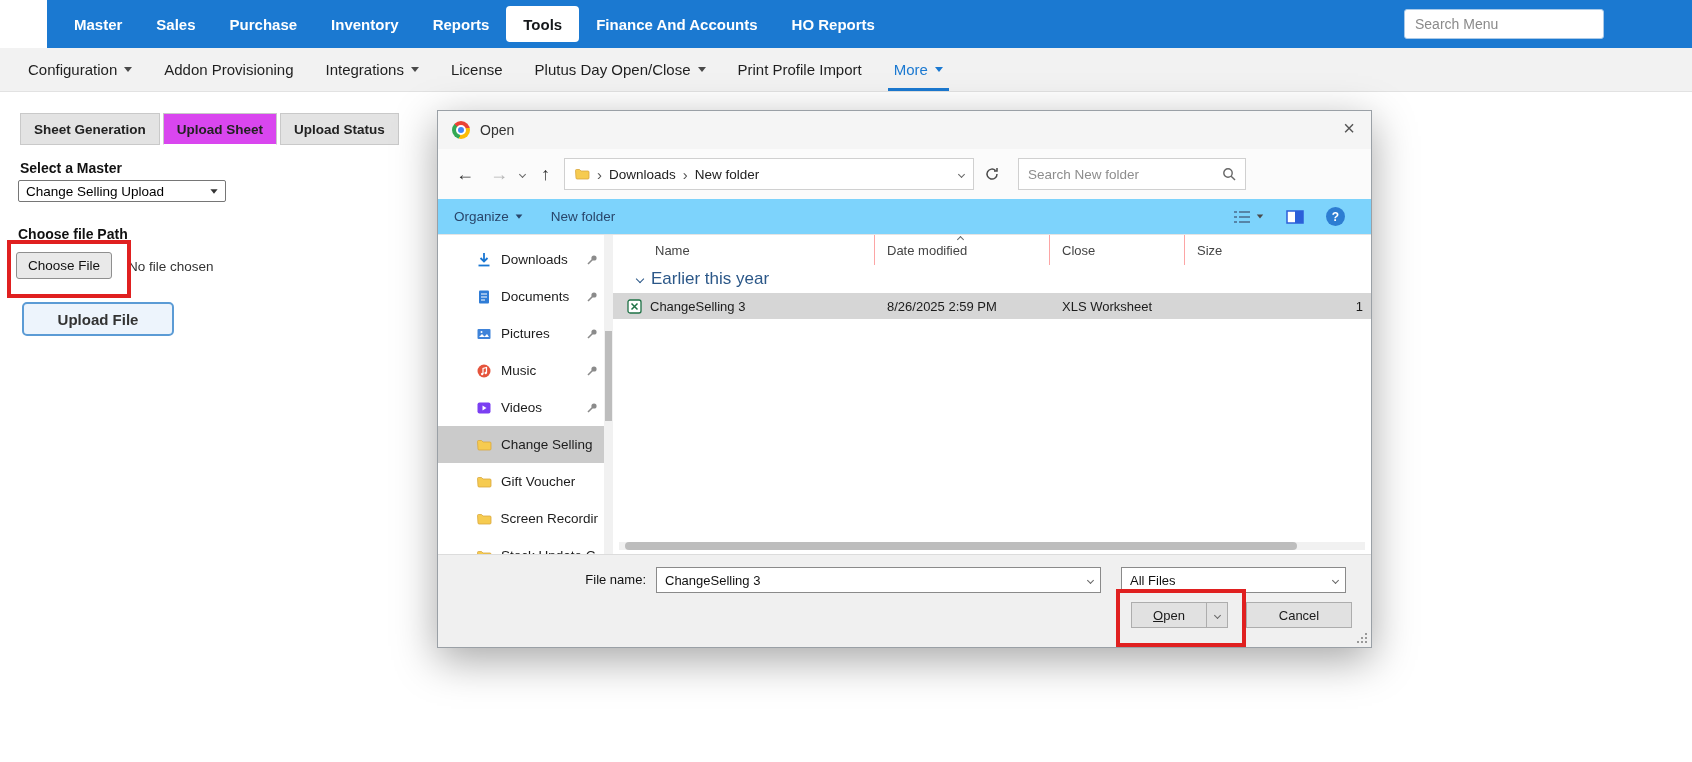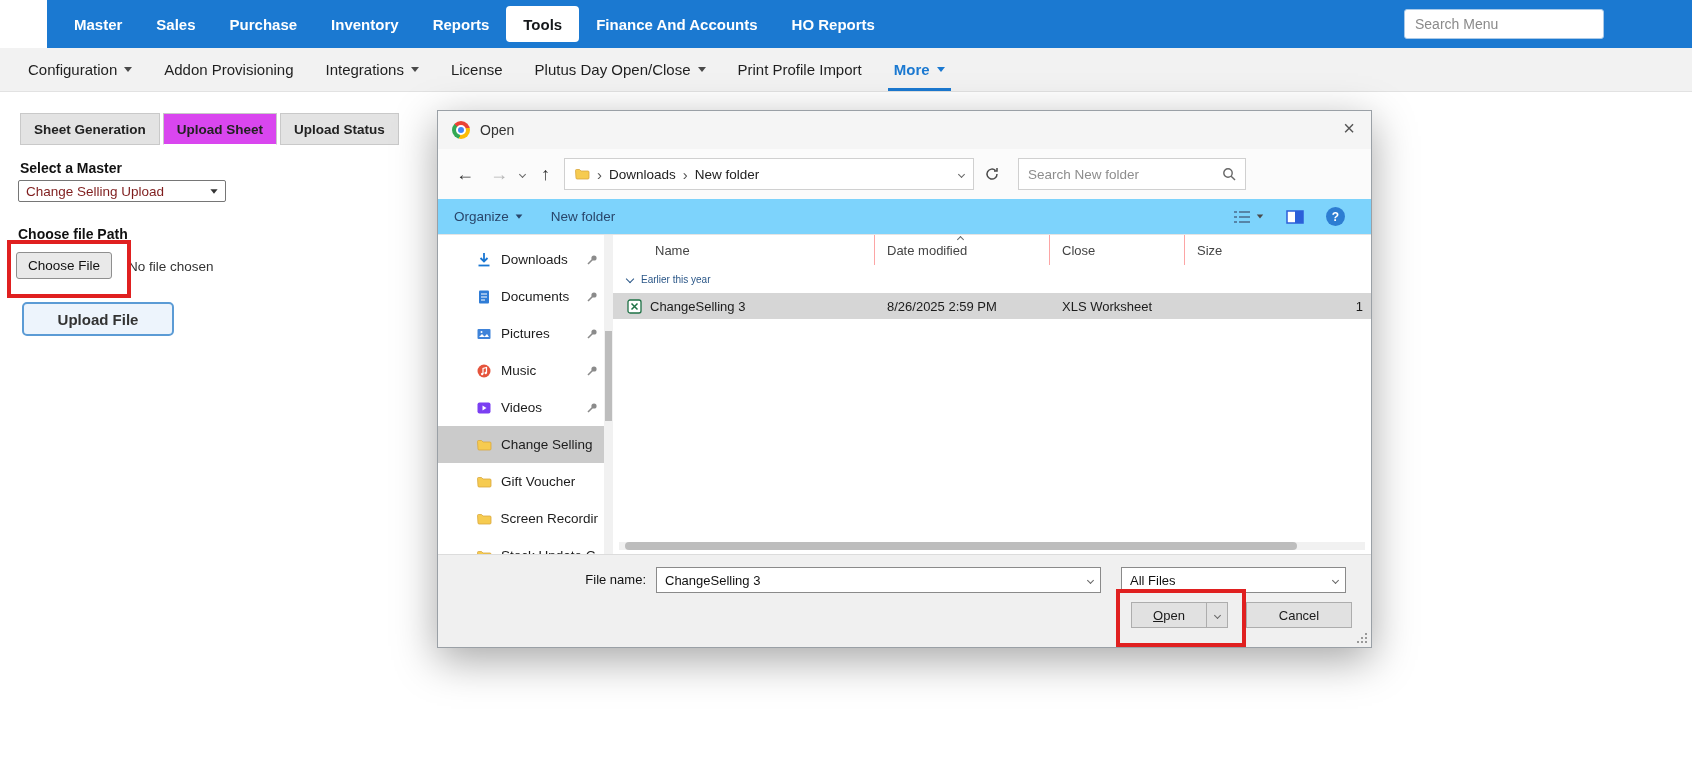--- a/index.html
+++ b/index.html
@@ -9,31 +9,31 @@
   
   .topnav { position: absolute; top: 0; left: 0; right: 0; height: 48px; background: #1b79d1; display: flex; align-items: center; padding: 0 10px; margin-left: 47px; }
   .tn-item { color: #fff; font-weight: bold; font-size: 15px; padding: 0 17px; height: 48px; display: flex; align-items: center; cursor: pointer; }
   .tn-item.active { background: #fff; color: #15181b; height: 36px; border-radius: 4px; }
   .tn-search { margin-left: auto; margin-right: 78px; width: 200px; height: 30px; border: 1px solid #a9c9e8; border-radius: 3px; padding: 0 10px; font-size: 14px; color: #333; font-family: "Liberation Sans", sans-serif; }
   .tn-search::placeholder { color: #8a8a8a; }
 
   
   .subnav { position: absolute; top: 48px; left: 0; right: 0; height: 44px; background: #f2f2f2; display: flex; align-items: center; padding-left: 12px; border-bottom: 1px solid #e2e2e2; }
   .sn-item { font-size: 15px; color: #1f1f1f; padding: 0 16px; height: 100%; display: flex; align-items: center; gap: 7px; position: relative; cursor: pointer; }
-  .sn-item.active { color: #1b79d1; font-weight: bold; }
+  .sn-item.active { color: #1b79d1; font-weight: normal; }
   .sn-item.active::after { content: ""; position: absolute; left: 10px; right: 10px; bottom: 0; height: 3px; background: #1b79d1; }
   .tri-down { width: 0; height: 0; border-left: 4px solid transparent; border-right: 4px solid transparent; border-top: 5px solid #4a4a4a; display: inline-block; }
   .sn-item.active .tri-down { border-top-color: #1b79d1; }
 
   
   .tabs { position: absolute; left: 20px; top: 113px; display: flex; }
   .tab { background: #e3e3e3; border: 1px solid #c9c9c9; padding: 0 13px; height: 32px; display: flex; align-items: center; font-size: 13.5px; font-weight: bold; color: #222; margin-right: 3px; cursor: pointer; }
   .tab.active { background: #d946ef; border-bottom-color: #fff; }
   .lbl { position: absolute; font-size: 14px; font-weight: bold; color: #111; }
-  .fake-select { position: absolute; left: 18px; top: 180px; width: 208px; height: 22px; background: #fff; border: 1px solid #767676; border-radius: 2px; display: flex; align-items: center; justify-content: space-between; padding: 0 7px; font-size: 13.5px; color: #7f1d1d; cursor: pointer; }
+  .fake-select { position: absolute; left: 18px; top: 180px; width: 208px; height: 22px; background: #fff; border: 1px solid #767676; border-radius: 2px; display: flex; align-items: center; justify-content: space-between; padding: 0 7px; font-size: 13.5px; color: #000000; cursor: pointer; }
   .fake-select .tri-down { border-top-color: #333; transform: scale(.9); }
   .native-btn { position: absolute; left: 16px; top: 252px; height: 27px; background: #e9e9e9; border: 1px solid #8f8f8f; border-radius: 3px; font-size: 13.5px; color: #111; padding: 0 11px; display: flex; align-items: center; cursor: pointer; font-family: "Liberation Sans", sans-serif; }
   .no-file { position: absolute; left: 128px; top: 259px; font-size: 13.5px; color: #333; }
   .blue-btn { position: absolute; width: 152px; height: 34px; background: #edf4fc; border: 2px solid #5b9bd5; border-radius: 5px; font-size: 15px; font-weight: bold; color: #333; display: flex; align-items: center; justify-content: center; cursor: pointer; }
   .red-box { position: absolute; border: 4px solid #e02020; background: transparent; }
   .red1 { left: 7px; top: 240px; width: 124px; height: 58px; }
 
   
   .dialog { position: absolute; left: 437px; top: 110px; width: 935px; height: 538px; background: #fff; border: 1px solid #9aa0a6; box-shadow: 0 12px 40px rgba(0,0,0,.35); }
   .dlg-title { height: 38px; background: #f5f5f5; display: flex; align-items: center; padding: 0 14px; position: relative; }
@@ -73,21 +73,21 @@
   .vthumb { position: absolute; left: 1px; right: 1px; top: 96px; height: 90px; background: #bdbdbd; }
 
   .list-area { flex: 1; position: relative; background: #fff; }
   .cols { display: flex; height: 30px; align-items: stretch; }
   .col-h { font-size: 13px; color: #444; display: flex; align-items: center; border-right: 1px solid #fca5a5; position: relative; cursor: pointer; }
   .col-name { width: 262px; padding-left: 42px; }
   .col-date { width: 175px; padding-left: 12px; }
   .col-type { width: 135px; padding-left: 12px; }
   .col-size { flex: 1; padding-left: 12px; border-right: none; }
   .sort-chv { position: absolute; top: 2px; left: 50%; margin-left: -4px; }
-  .group-row { display: flex; align-items: center; gap: 8px; height: 28px; padding-left: 14px; font-size: 10px; color: #2b5788; cursor: pointer; }
+  .group-row { display: flex; align-items: center; gap: 8px; height: 28px; padding-left: 24px; font-size: 17px; color: #2b5788; cursor: pointer; }
   .group-row .chv { border-color: #2b5788; width: 6px; height: 6px; border-width: 1.5px; }
   .file-row { display: flex; align-items: center; height: 26px; font-size: 13px; color: #1c1c1c; cursor: pointer; }
   .file-row.sel { background: #d6d6d6; }
   .fc-name { width: 262px; display: flex; align-items: center; gap: 8px; padding-left: 14px; overflow: hidden; white-space: nowrap; }
   .fc-date { width: 175px; padding-left: 12px; }
   .fc-type { width: 135px; padding-left: 12px; }
   .fc-size { flex: 1; text-align: right; padding-right: 8px; overflow: hidden; }
   .hscroll { position: absolute; left: 6px; right: 6px; bottom: 4px; height: 8px; background: #f1f1f1; }
   .hthumb { position: absolute; left: 6px; width: 672px; top: 0; bottom: 0; background: #bdbdbd; border-radius: 4px; }
 

